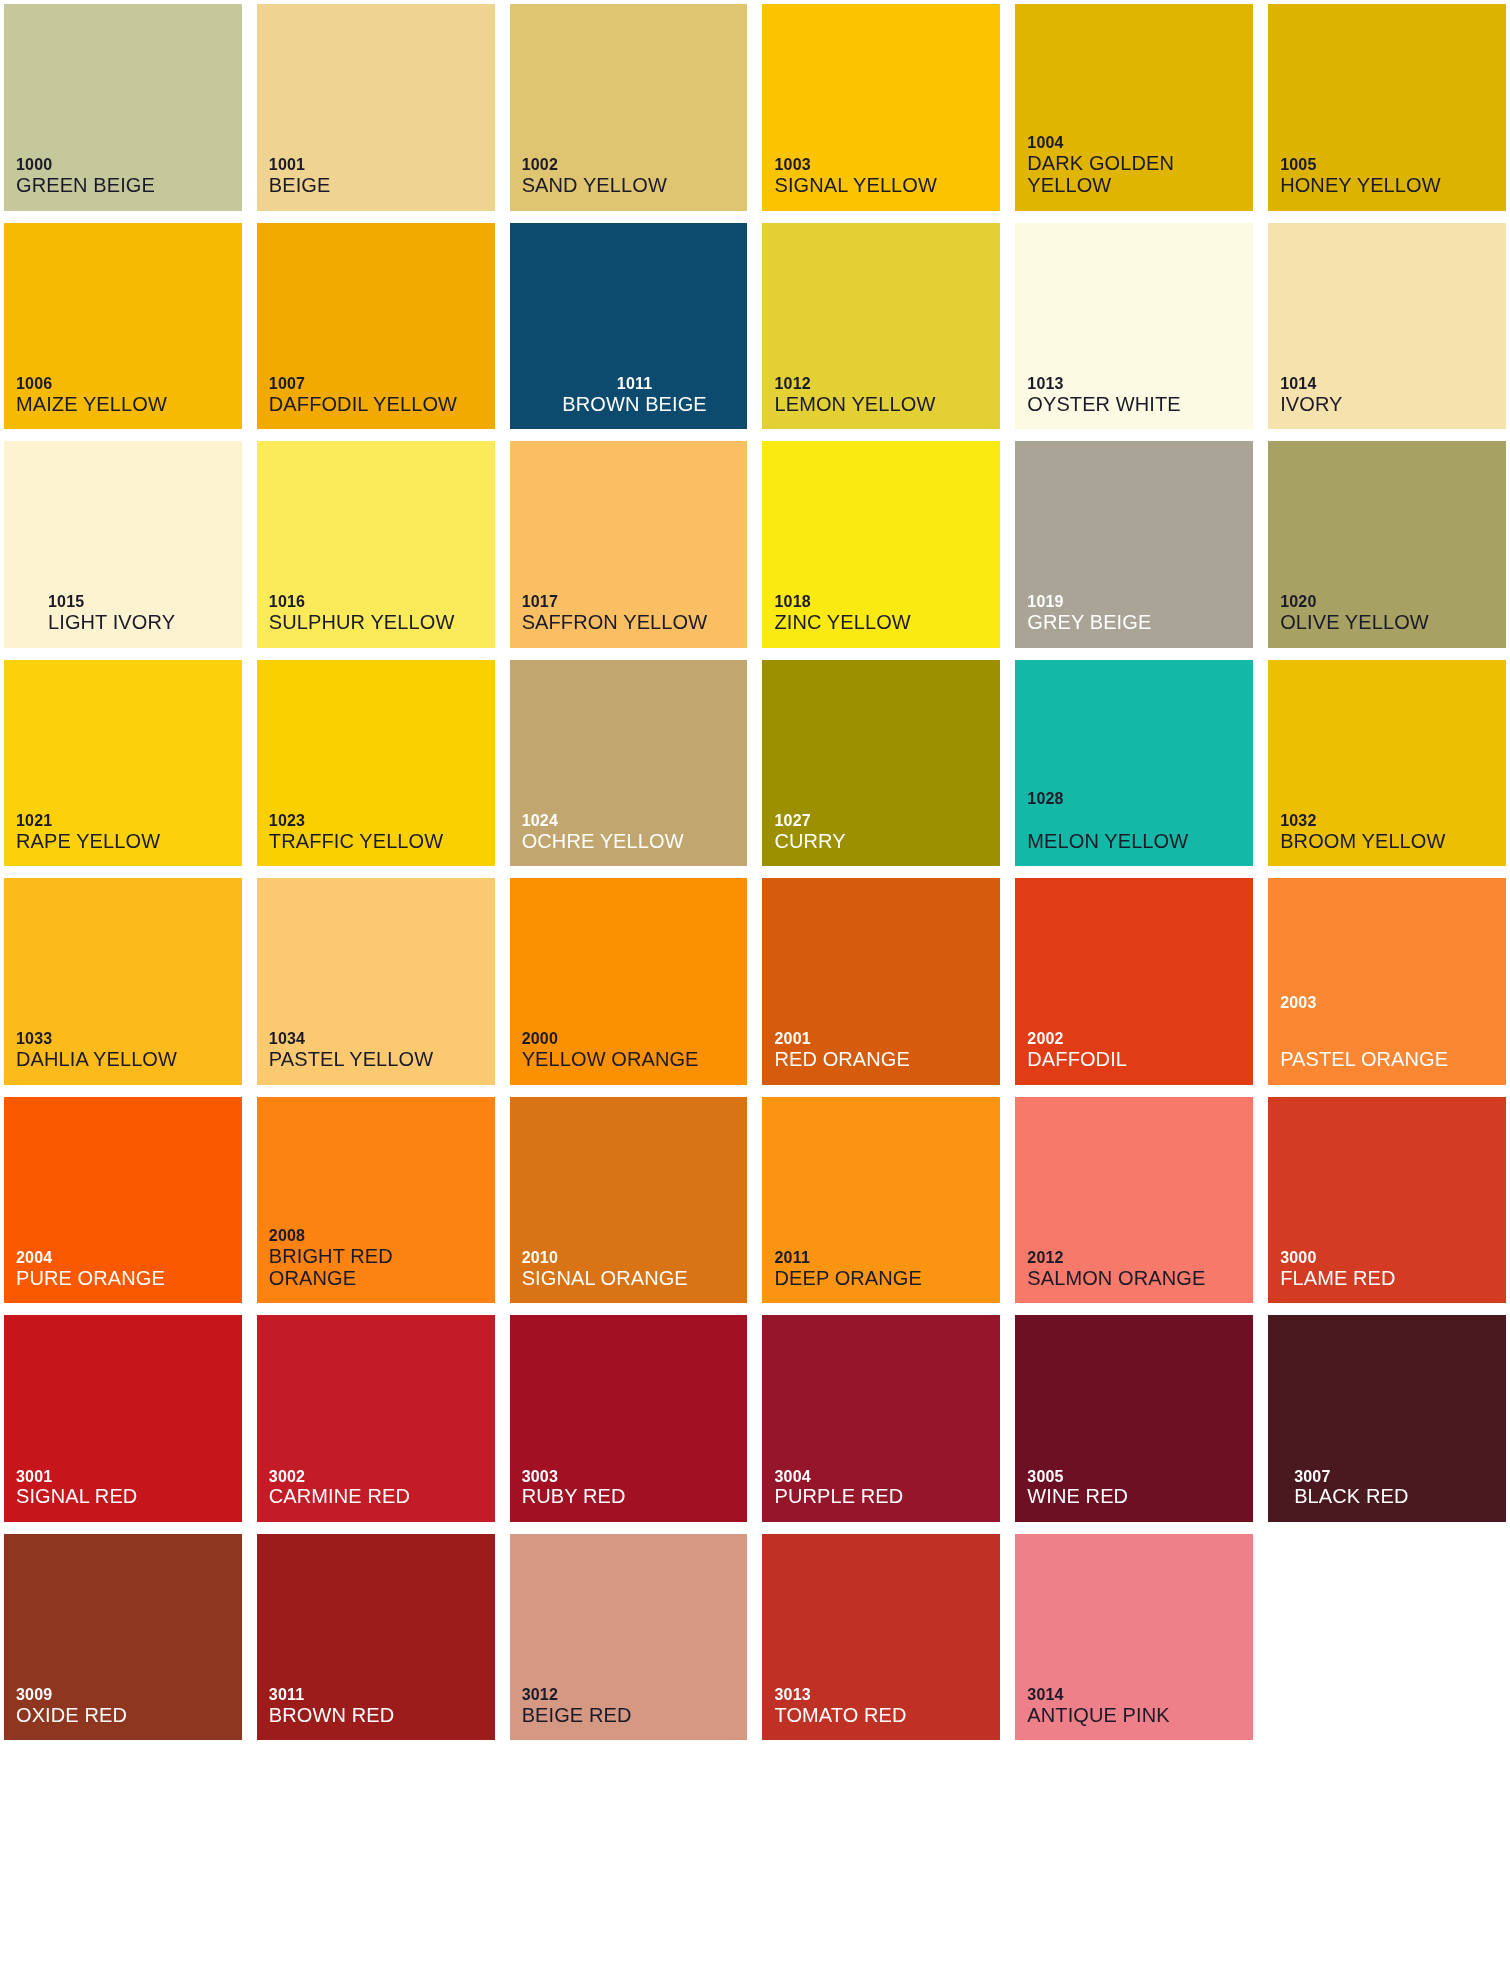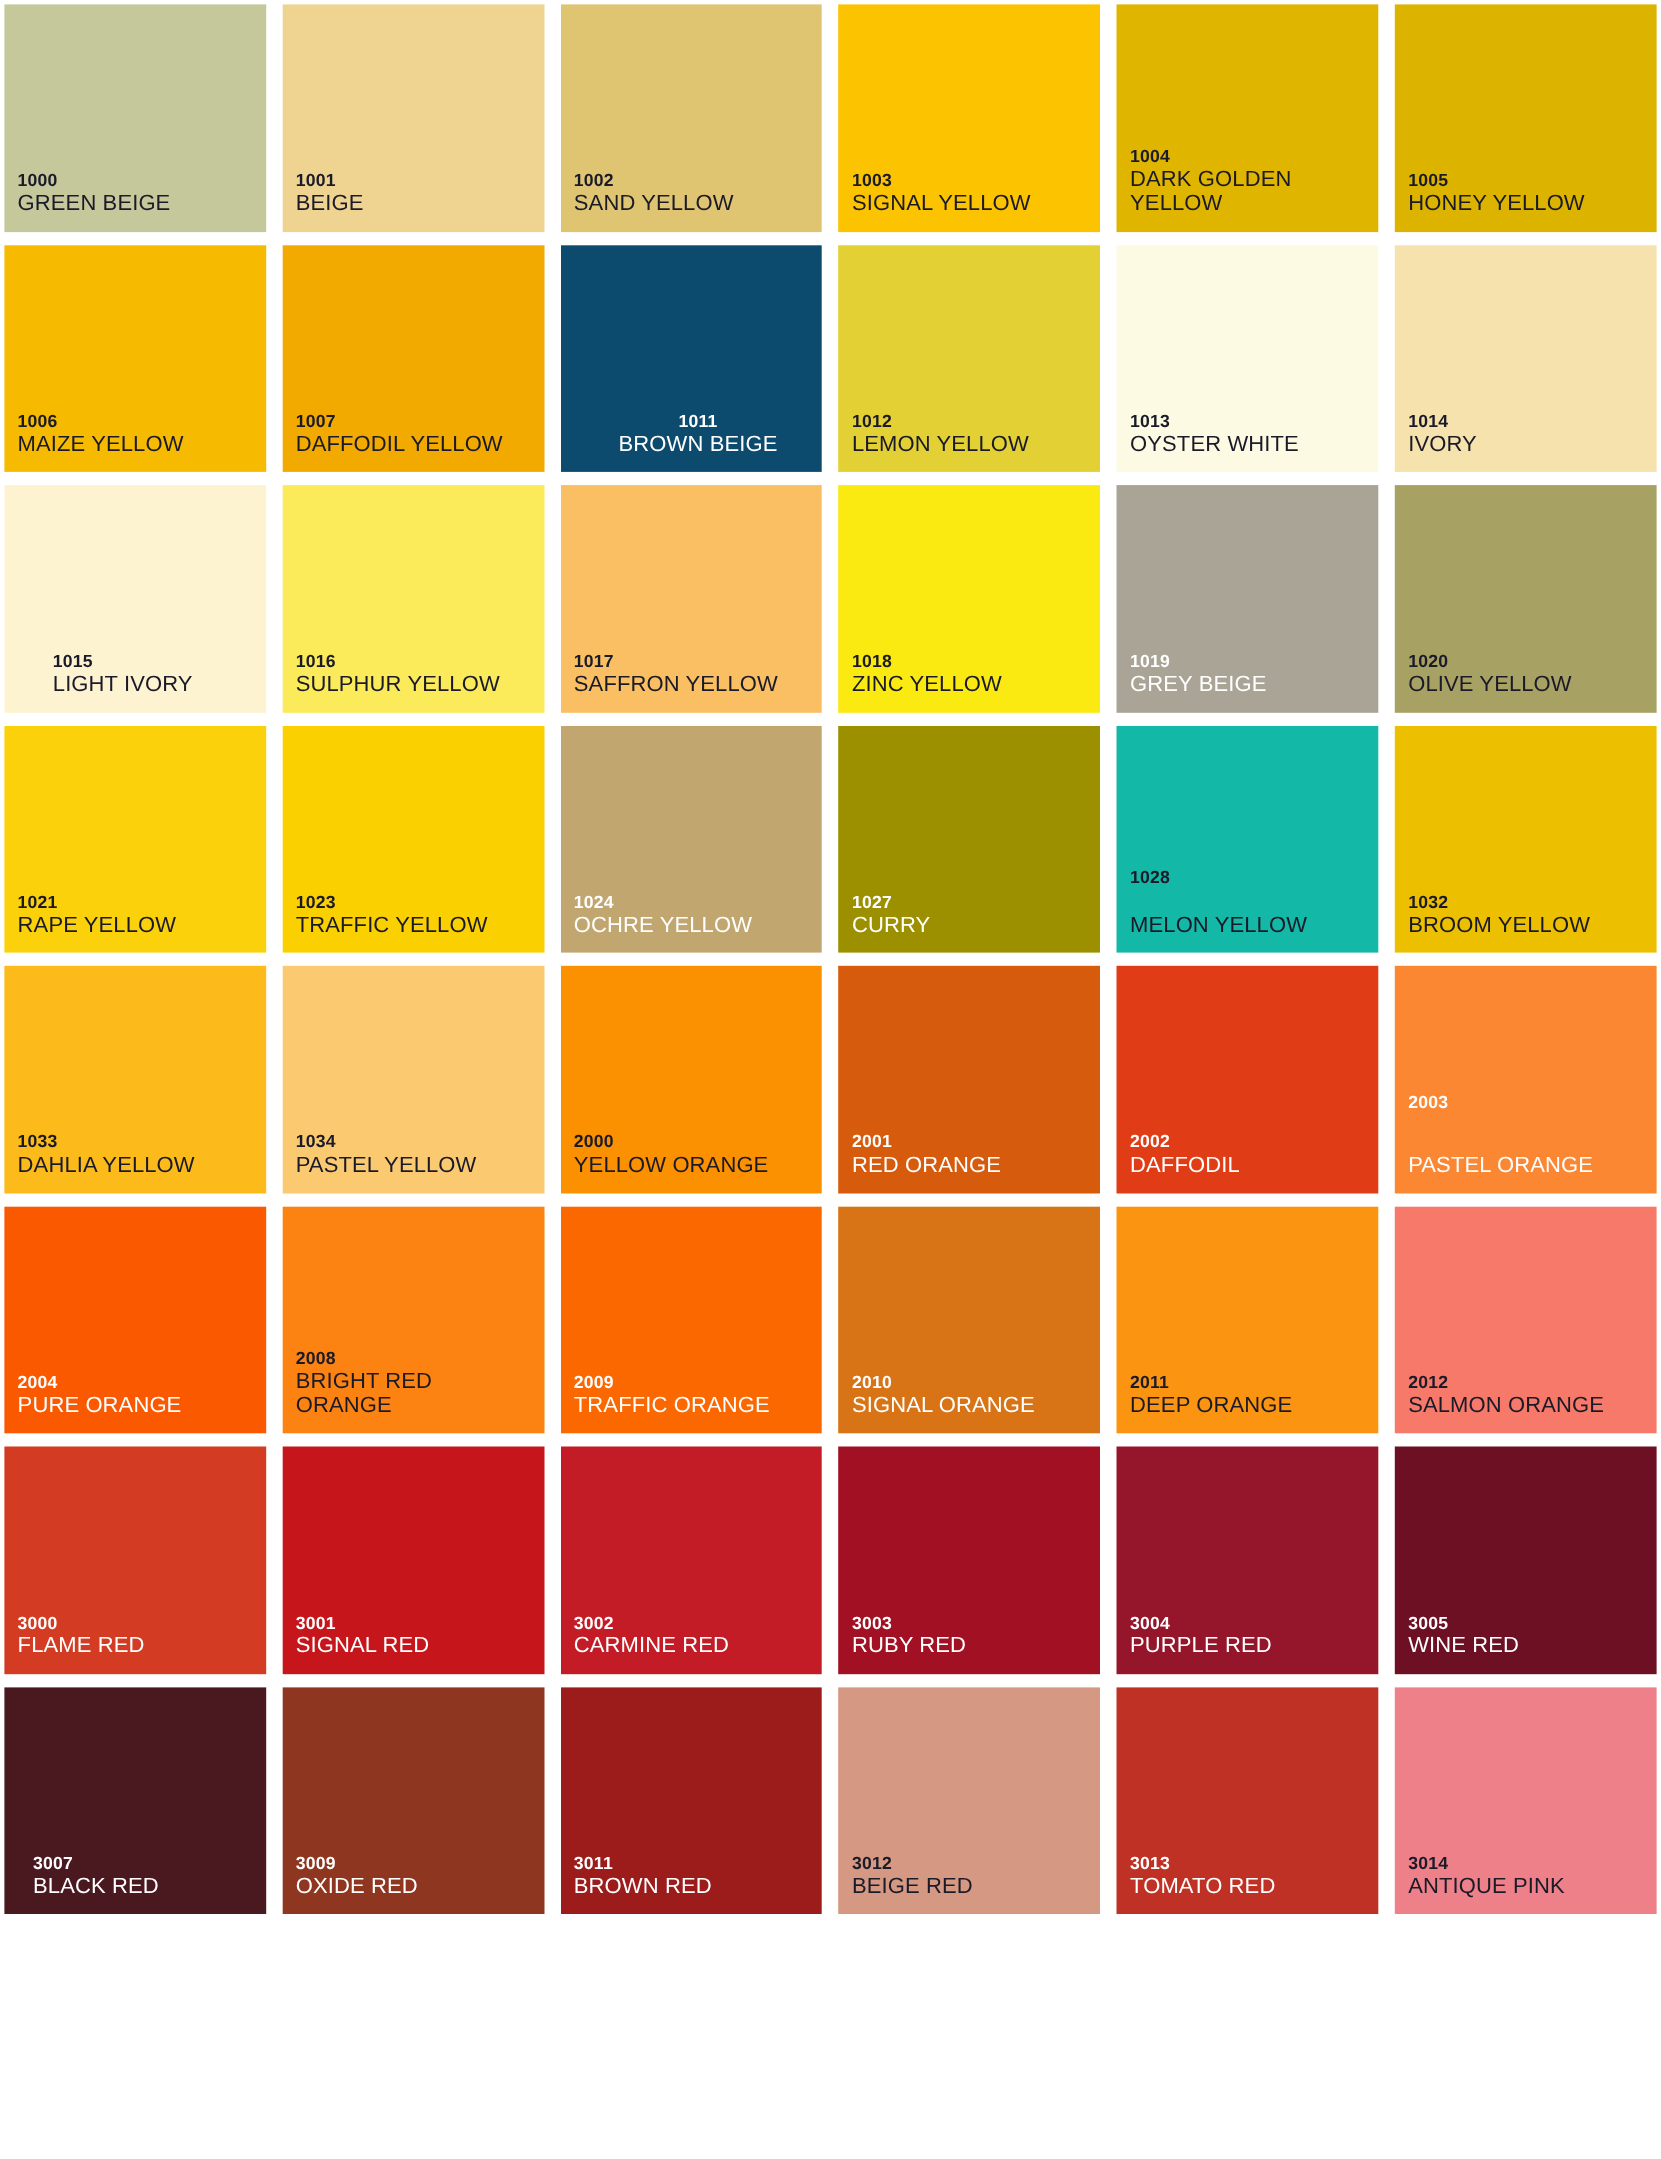--- a/index.html
+++ b/index.html
@@ -180,24 +180,20 @@
     </div>
     <div class="swatch txt-light" style="background: rgb(251, 89, 0);">
       <div class="swatch-code">2004</div>
       <div class="swatch-name">PURE ORANGE</div>
     </div>
     <div class="swatch txt-dark" style="background: rgb(252, 131, 17);">
       <div class="swatch-code">2008</div>
       <div class="swatch-name">BRIGHT RED
 ORANGE</div>
     </div>
-    <div class="swatch txt-light" style="background: rgb(251, 104, 0);">
-      <div class="swatch-code">2009</div>
-      <div class="swatch-name">TRAFFIC ORANGE</div>
-    </div>
     <div class="swatch txt-light" style="background: rgb(216, 116, 21);">
       <div class="swatch-code">2010</div>
       <div class="swatch-name">SIGNAL ORANGE</div>
     </div>
     <div class="swatch txt-dark" style="background: rgb(251, 148, 16);">
       <div class="swatch-code">2011</div>
       <div class="swatch-name">DEEP ORANGE</div>
     </div>
     <div class="swatch txt-dark" style="background: rgb(247, 121, 106);">
       <div class="swatch-code">2012</div>

